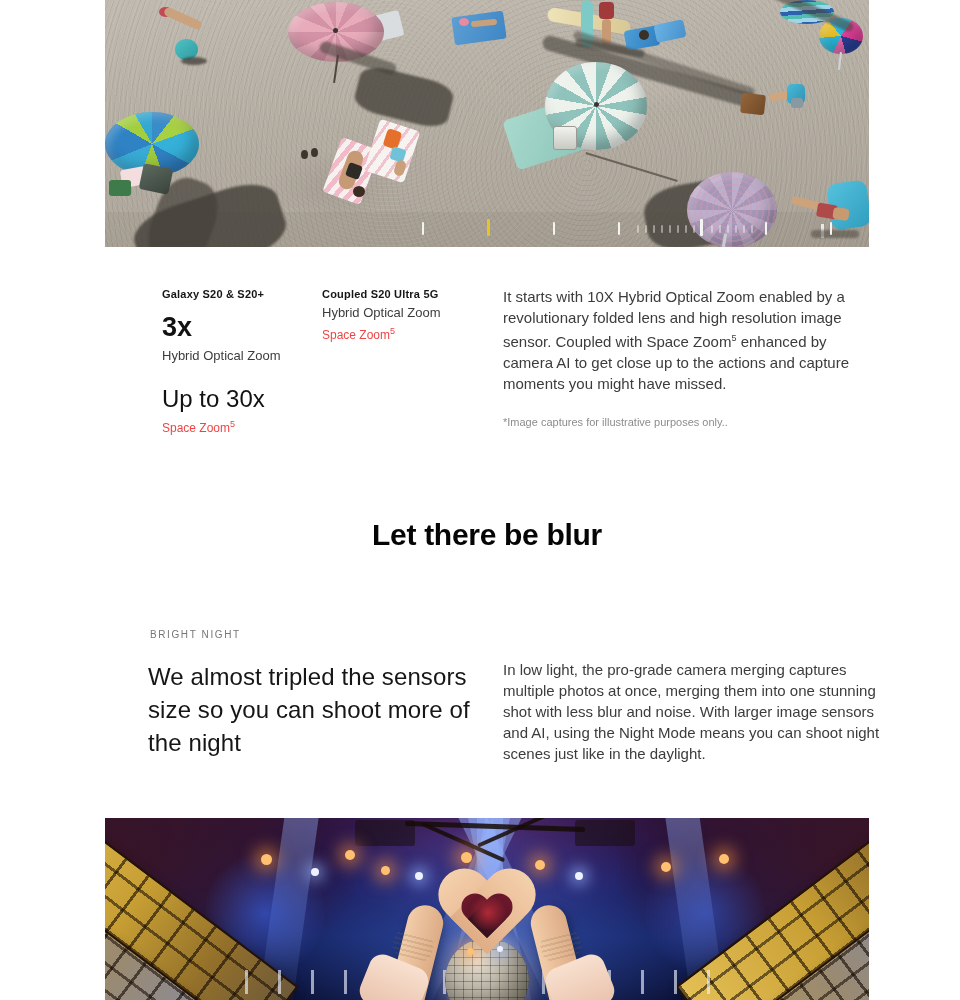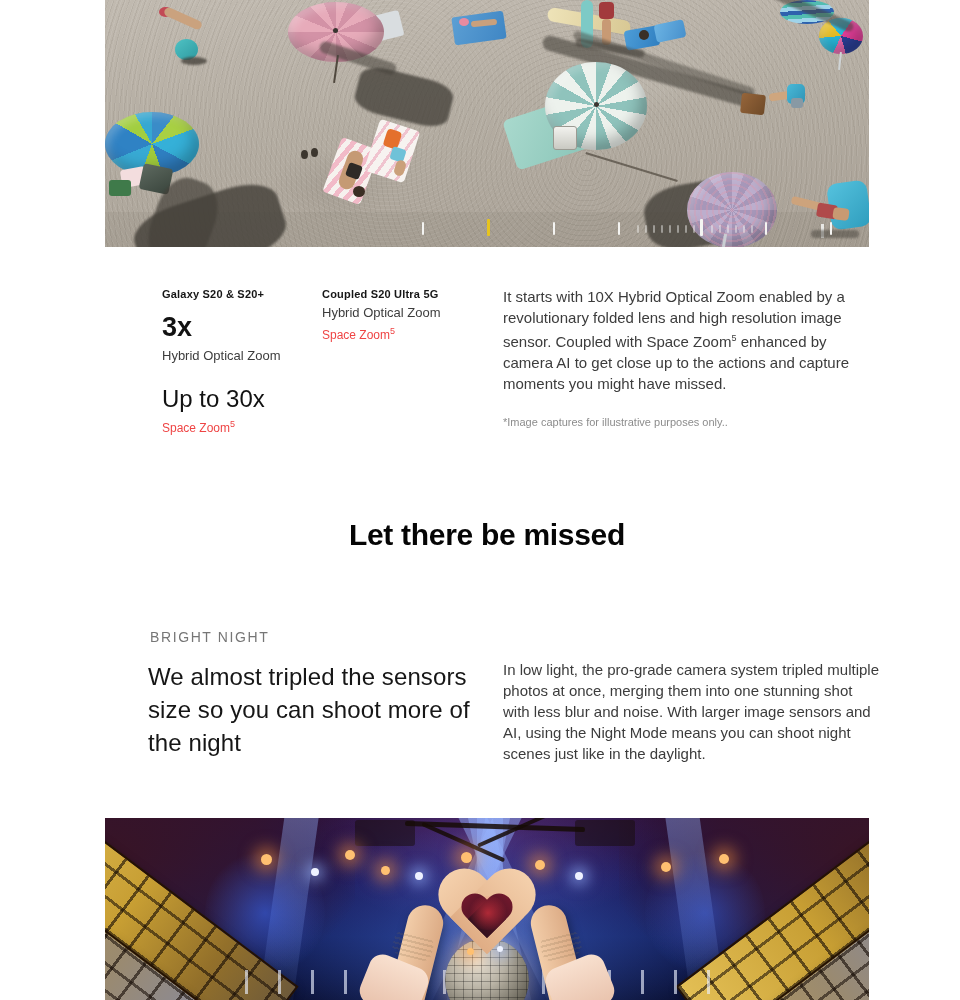--- a/index.html
+++ b/index.html
@@ -86,21 +86,21 @@
   .spec-big2 { font-size:24px; font-weight:400; margin-top:22px; color:#121212; }
   .spec-sub2 { font-size:12px; color:#ef4444; margin-top:6px; }
   sup { font-size:9px; }
 
   .desc-col { position:absolute; left:503px; top:286px; width:376px; }
   .desc-text { font-size:15px; line-height:21px; color:#3c3c3c; }
   .disclaimer { font-size:11px; color:#8c8c8c; margin-top:22px; }
 
   .night-heading { position:absolute; left:105px; top:518px; width:764px; text-align:center;
     font-size:30px; font-weight:700; letter-spacing:-.3px; color:#050505; }
-  .eyebrow { position:absolute; left:150px; top:629px; font-size:14px; letter-spacing:1.6px;
+  .eyebrow { position:absolute; left:150px; top:629px; font-size:10px; letter-spacing:1.6px;
     color:#767676; }
   .night-headline { position:absolute; left:148px; top:660px; width:322px;
     font-size:24px; line-height:33px; font-weight:500; color:#161616; letter-spacing:.1px; }
   .night-desc { position:absolute; left:503px; top:659px; width:378px;
     font-size:15px; line-height:21px; color:#3c3c3c; }
 </style>
 </head>
 <body>
 
 <div id="beach" class="photo">
@@ -248,24 +248,24 @@
   <div class="spec-model">Coupled S20 Ultra 5G</div>
   <div class="spec-sub">Hybrid Optical Zoom</div>
   <div class="spec-sub2"><span>Space Zoom</span><sup>5</sup></div>
 </div>
 
 <div class="desc-col">
   <p class="desc-text"><span>It starts with 10X Hybrid Optical Zoom enabled by a revolutionary folded lens and high resolution image sensor. Coupled with Space Zoom</span><sup>5</sup><span> enhanced by camera AI to get close up to the actions and capture moments you might have missed.</span></p>
   <div class="disclaimer">*Image captures for illustrative purposes only..</div>
 </div>
 
-<h2 class="night-heading">Let there be missed</h2>
+<h2 class="night-heading">Let there be blur</h2>
 <div class="eyebrow">BRIGHT NIGHT</div>
 <div class="night-headline">We almost tripled the sensors size so you can shoot more of the night</div>
-<p class="night-desc">In low light, the pro-grade camera system tripled multiple photos at once, merging them into one stunning shot with less blur and noise. With larger image sensors and AI, using the Night Mode means you can shoot night scenes just like in the daylight.</p>
+<p class="night-desc">In low light, the pro-grade camera merging captures multiple photos at once, merging them into one stunning shot with less blur and noise. With larger image sensors and AI, using the Night Mode means you can shoot night scenes just like in the daylight.</p>
 
 <div id="concert" class="photo">
   <div class="abs corner" style="left:0;"></div>
   <div class="abs corner r" style="right:0;"></div>
 
   <div>
     <div class="beam" style="left:352px;top:-6px;width:26px;height:215px;transform:rotate(-26deg);"></div>
     <div class="beam" style="left:362px;top:-6px;width:24px;height:215px;transform:rotate(-12deg);"></div>
     <div class="beam" style="left:372px;top:-6px;width:26px;height:215px;transform:rotate(0deg);"></div>
     <div class="beam" style="left:382px;top:-6px;width:24px;height:215px;transform:rotate(12deg);"></div>

